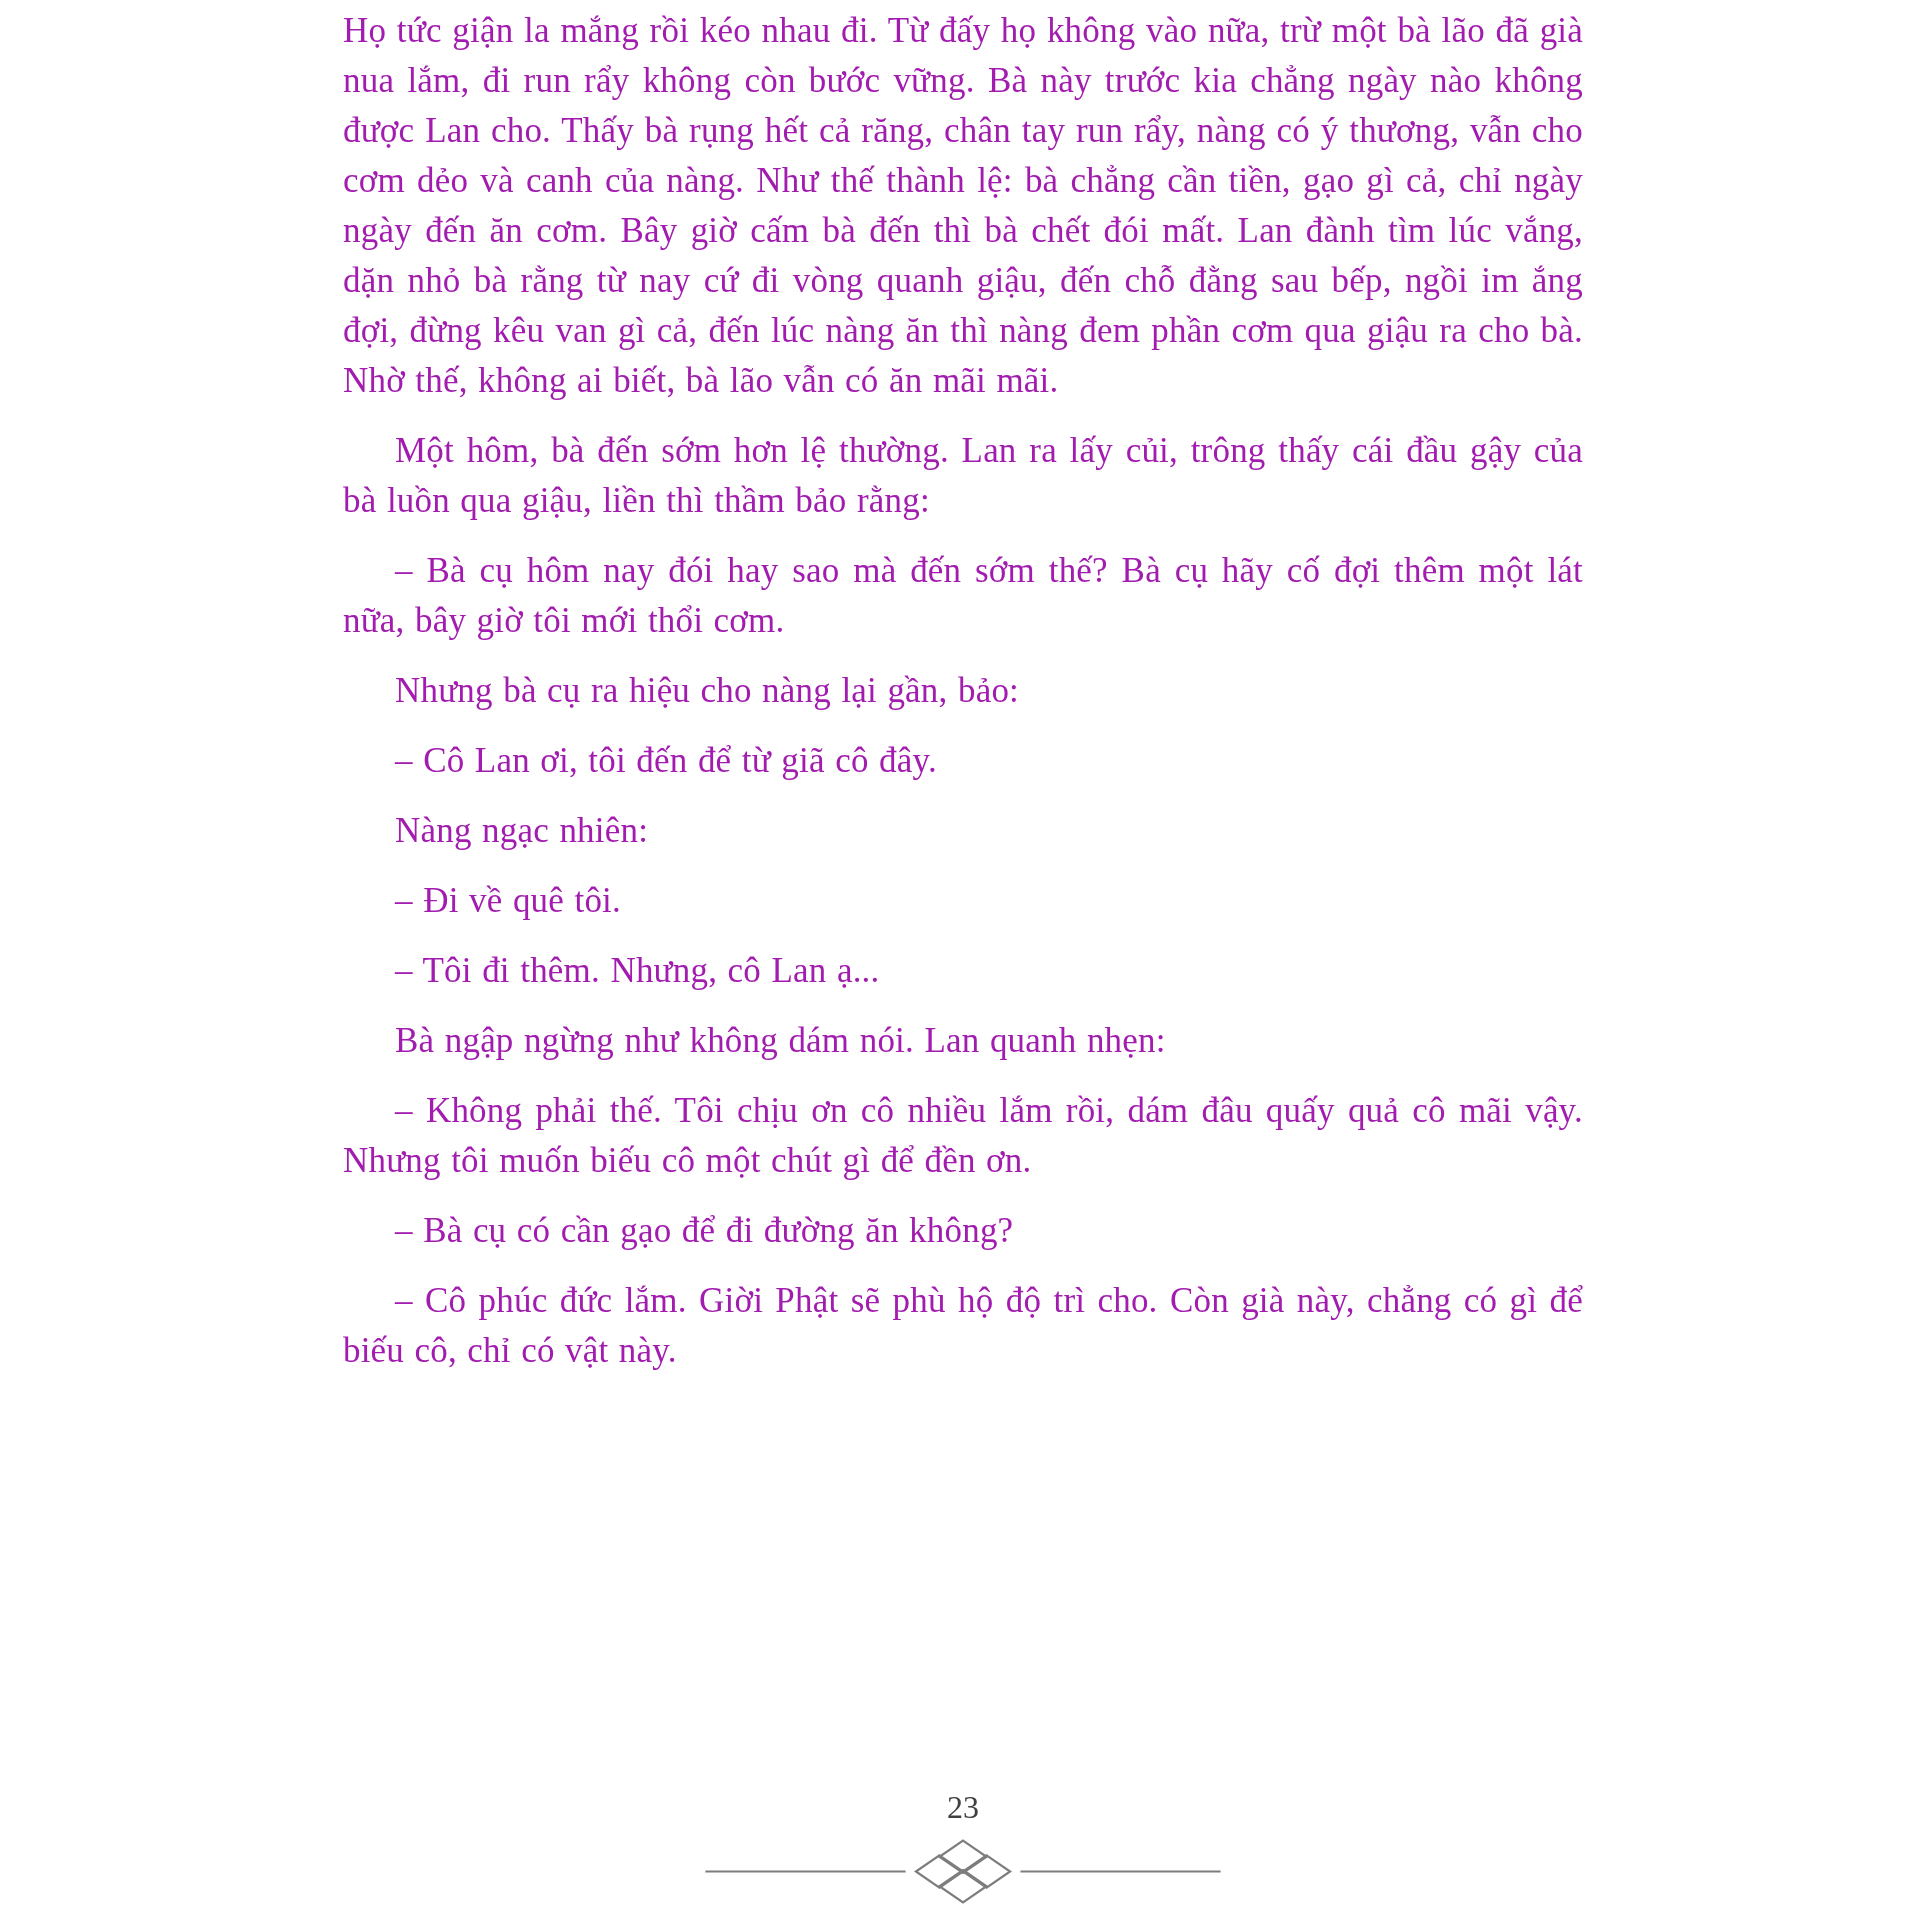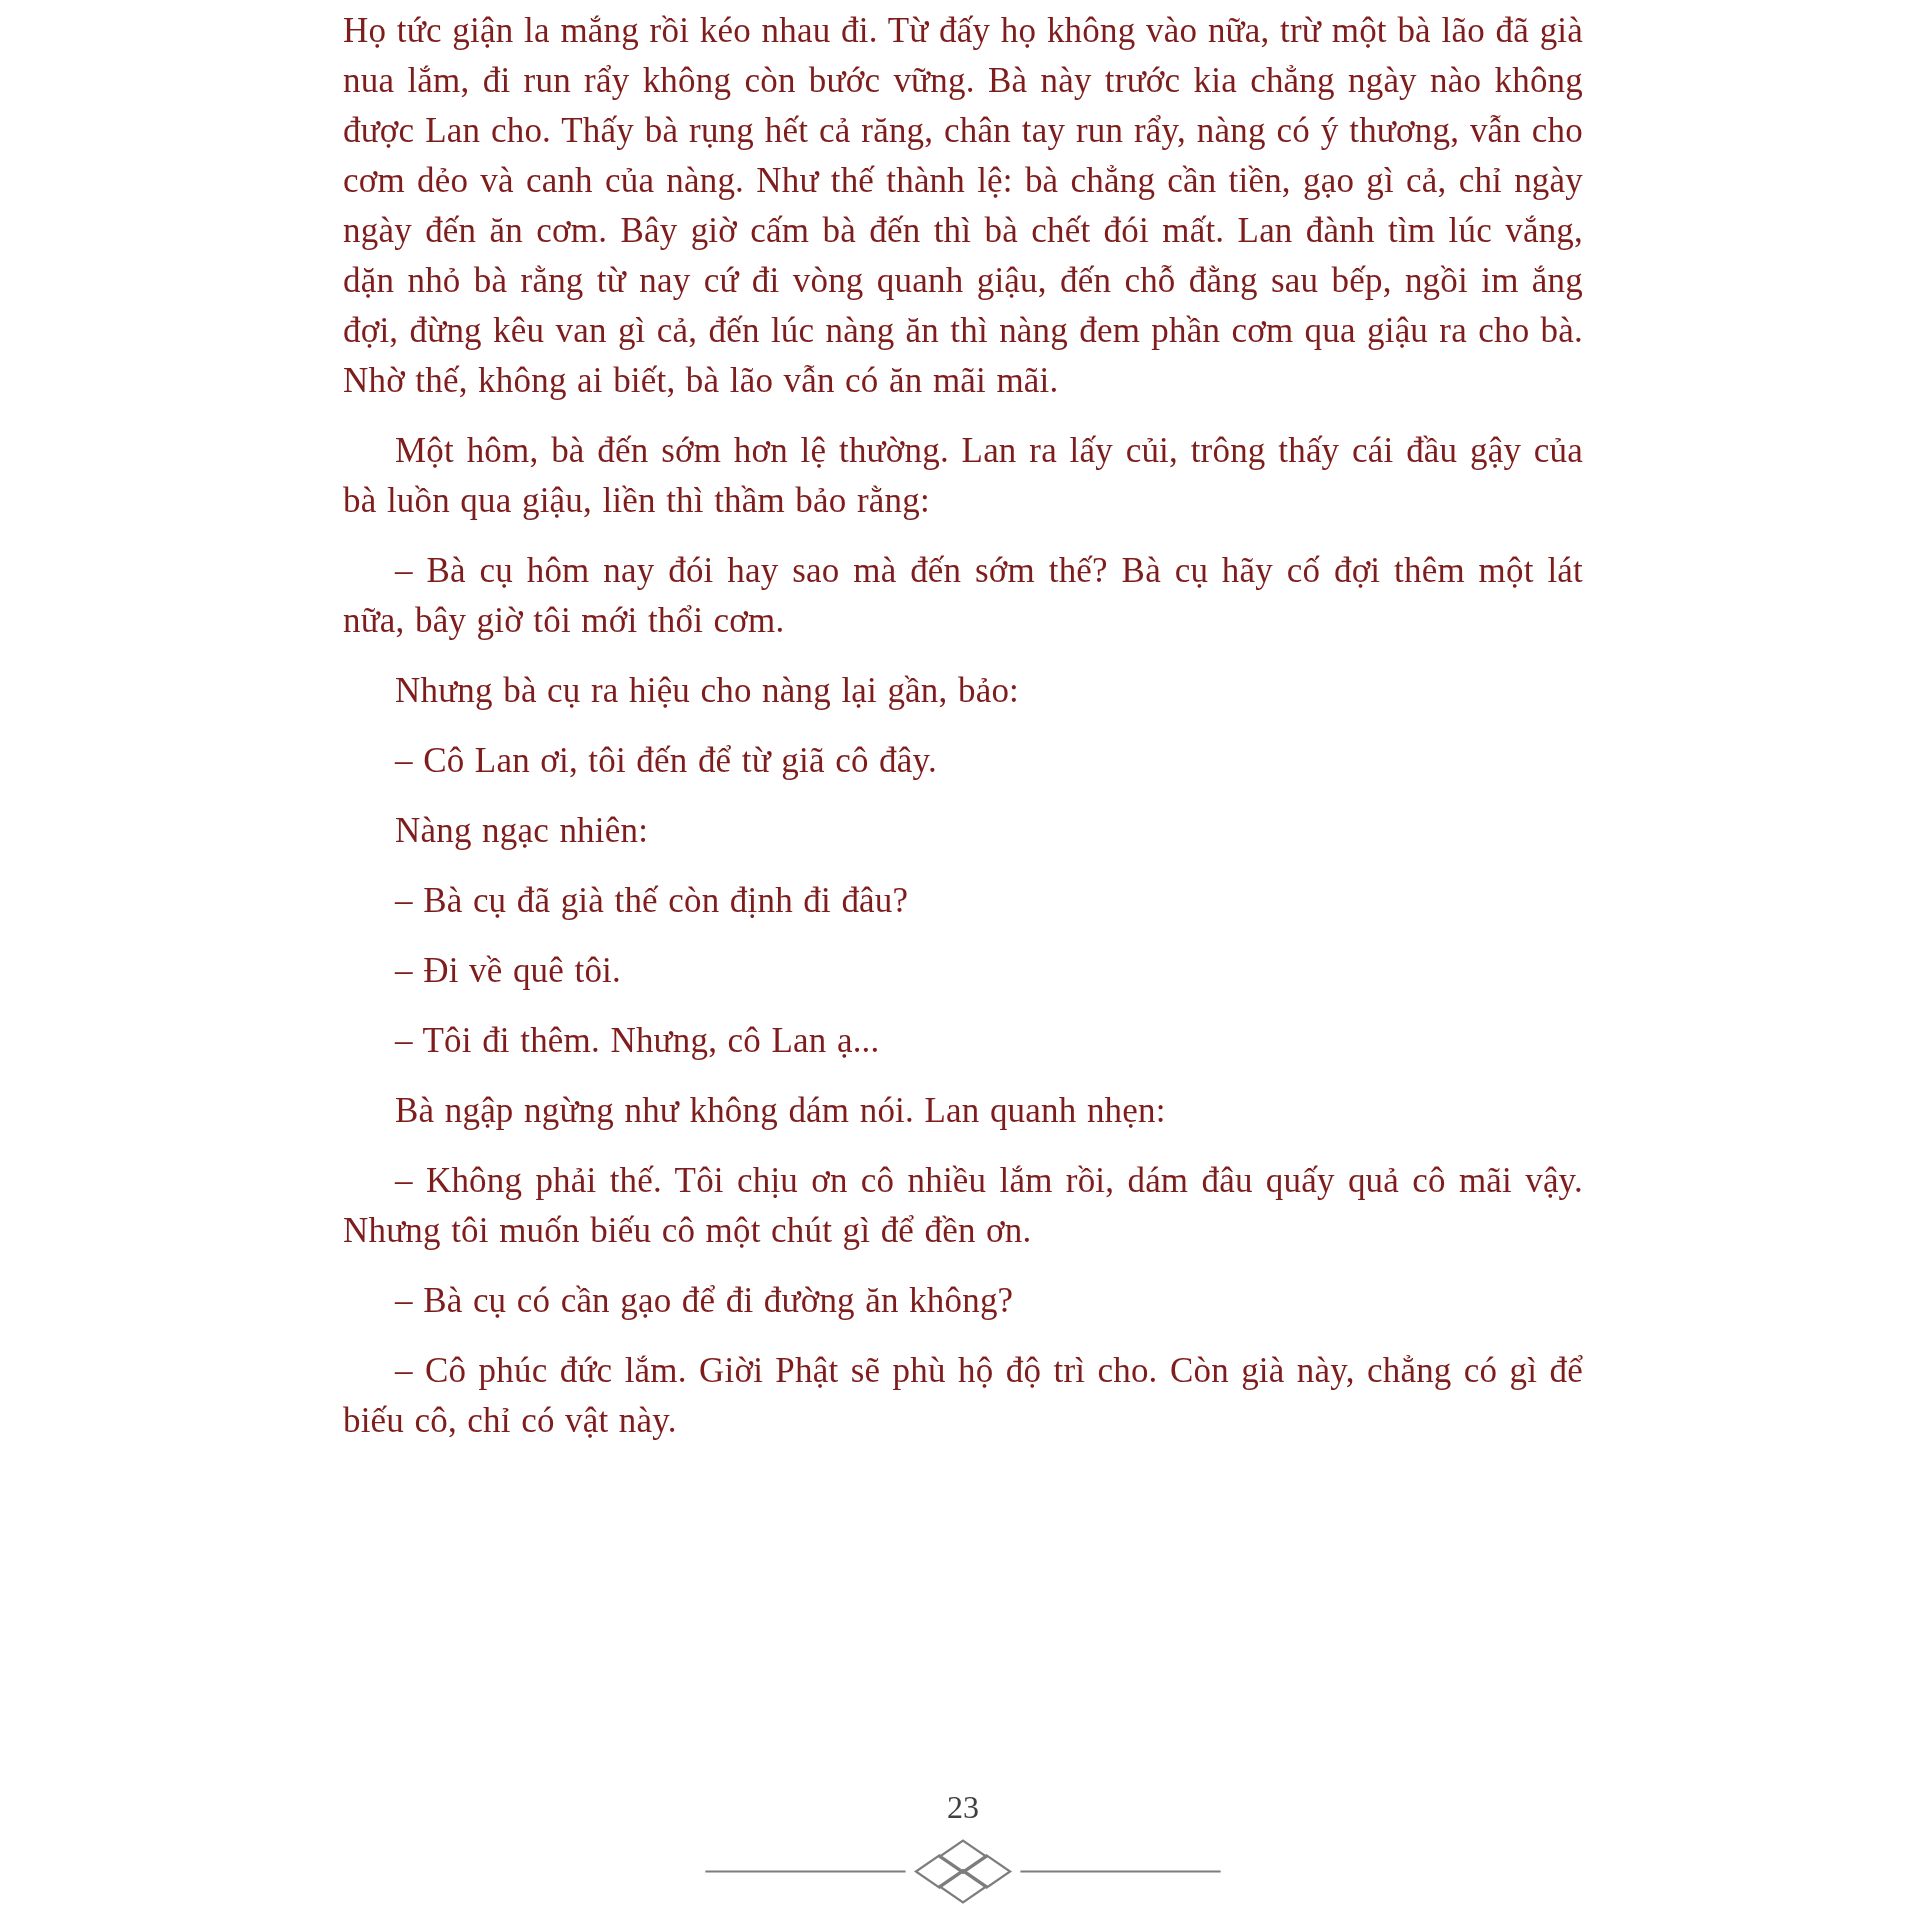--- a/index.html
+++ b/index.html
@@ -16,21 +16,21 @@
   }
   .book-page {
     position: absolute;
     inset: 0;
   }
   .text-block {
     position: absolute;
     left: 343px;
     right: 343px;
     top: 5.9px;
-    color: #7f1d1d;
+    color: #a21caf;
     font-size: 35px;
     line-height: 50px;
     text-align: justify;
     letter-spacing: 0.2px;
     word-spacing: 1.5px;
   }
   .para {
     margin: 20px 0 0 0;
     text-indent: 52px;
   }
@@ -59,21 +59,20 @@
 
 <main class="book-page">
 
   <div class="text-block">
     <p class="para flush">Họ tức giận la mắng rồi kéo nhau đi. Từ đấy họ không vào nữa, trừ một bà lão đã già nua lắm, đi run rẩy không còn bước vững. Bà này trước kia chẳng ngày nào không được Lan cho. Thấy bà rụng hết cả răng, chân tay run rẩy, nàng có ý thương, vẫn cho cơm dẻo và canh của nàng. Như thế thành lệ: bà chẳng cần tiền, gạo gì cả, chỉ ngày ngày đến ăn cơm. Bây giờ cấm bà đến thì bà chết đói mất. Lan đành tìm lúc vắng, dặn nhỏ bà rằng từ nay cứ đi vòng quanh giậu, đến chỗ đằng sau bếp, ngồi im ắng đợi, đừng kêu van gì cả, đến lúc nàng ăn thì nàng đem phần cơm qua giậu ra cho bà. Nhờ thế, không ai biết, bà lão vẫn có ăn mãi mãi.</p>
     <p class="para">Một hôm, bà đến sớm hơn lệ thường. Lan ra lấy củi, trông thấy cái đầu gậy của bà luồn qua giậu, liền thì thầm bảo rằng:</p>
     <p class="para">– Bà cụ hôm nay đói hay sao mà đến sớm thế? Bà cụ hãy cố đợi thêm một lát nữa, bây giờ tôi mới thổi cơm.</p>
     <p class="para">Nhưng bà cụ ra hiệu cho nàng lại gần, bảo:</p>
     <p class="para">– Cô Lan ơi, tôi đến để từ giã cô đây.</p>
     <p class="para">Nàng ngạc nhiên:</p>
-    <p class="para">– Bà cụ đã già thế còn định đi đâu?</p>
     <p class="para">– Đi về quê tôi.</p>
     <p class="para">– Tôi đi thêm. Nhưng, cô Lan ạ...</p>
     <p class="para">Bà ngập ngừng như không dám nói. Lan quanh nhẹn:</p>
     <p class="para">– Không phải thế. Tôi chịu ơn cô nhiều lắm rồi, dám đâu quấy quả cô mãi vậy. Nhưng tôi muốn biếu cô một chút gì để đền ơn.</p>
     <p class="para">– Bà cụ có cần gạo để đi đường ăn không?</p>
     <p class="para">– Cô phúc đức lắm. Giời Phật sẽ phù hộ độ trì cho. Còn già này, chẳng có gì để biếu cô, chỉ có vật này.</p>
   </div>
 
   <footer class="page-footer">
     <div class="page-number">23</div>

